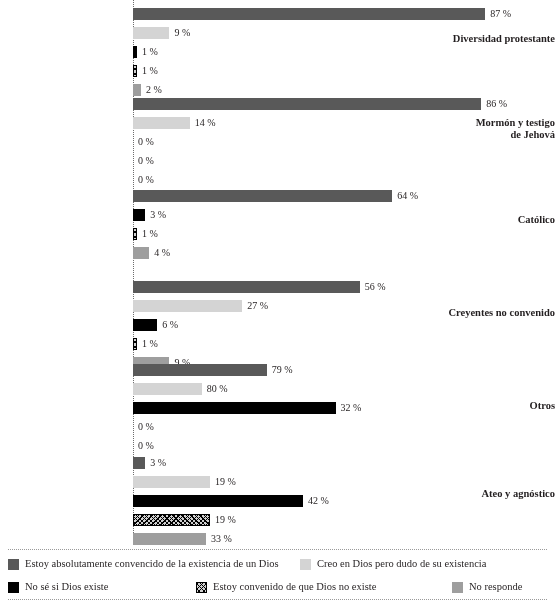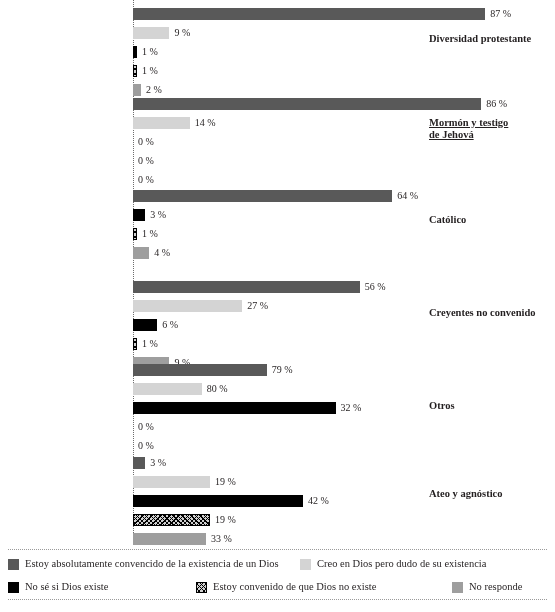--- a/index.html
+++ b/index.html
@@ -43,21 +43,21 @@
   .group {
     position: absolute;
     left: 0;
     width: 555px;
   }
 
   .group-label {
     position: absolute;
     right: 0px;
     width: 126px;
-    text-align: left;
+    text-align: right;
     font-weight: bold;
     font-size: 10.5px;
     line-height: 12px;
     color: #231f20;
   }
 
   .bars {
     position: absolute;
     left: 133px;
     top: 0;
@@ -181,21 +181,21 @@
           <div class="group-label" style="top: 25px;">Diversidad protestante</div>
           <div class="bars">
             <div class="bar-row"><div class="bar s0" title="Estoy absolutamente convencido de la existencia de un Dios: 87 %" style="width: 352.35px;"></div><span class="bar-value">87 %</span></div>
             <div class="bar-row"><div class="bar s1" title="Creo en Dios pero dudo de su existencia: 9 %" style="width: 36.45px;"></div><span class="bar-value">9 %</span></div>
             <div class="bar-row"><div class="bar s2" title="No sé si Dios existe: 1 %" style="width: 4.05px;"></div><span class="bar-value">1 %</span></div>
             <div class="bar-row"><div class="bar s3" title="Estoy convenido de que Dios no existe: 1 %" style="width: 4.05px;"></div><span class="bar-value">1 %</span></div>
             <div class="bar-row"><div class="bar s4" title="No responde: 2 %" style="width: 8.1px;"></div><span class="bar-value">2 %</span></div>
           </div>
         </div>
         <div class="group" style="top: 98px;">
-          <div class="group-label" style="top: 19px; text-decoration: underline;">Mormón y testigo<br>de Jehová</div>
+          <div class="group-label" style="top: 19px;">Mormón y testigo<br>de Jehová</div>
           <div class="bars">
             <div class="bar-row"><div class="bar s0" title="Estoy absolutamente convencido de la existencia de un Dios: 86 %" style="width: 348.3px;"></div><span class="bar-value">86 %</span></div>
             <div class="bar-row"><div class="bar s1" title="Creo en Dios pero dudo de su existencia: 14 %" style="width: 56.7px;"></div><span class="bar-value">14 %</span></div>
             <div class="bar-row"><div class="bar s2 zero" title="No sé si Dios existe: 0 %" style="width: 0px;"></div><span class="bar-value">0 %</span></div>
             <div class="bar-row"><div class="bar s3 zero" title="Estoy convenido de que Dios no existe: 0 %" style="width: 0px;"></div><span class="bar-value">0 %</span></div>
             <div class="bar-row"><div class="bar s4 zero" title="No responde: 0 %" style="width: 0px;"></div><span class="bar-value">0 %</span></div>
           </div>
         </div>
         <div class="group" style="top: 190px;">
           <div class="group-label" style="top: 24px;">Católico</div>

